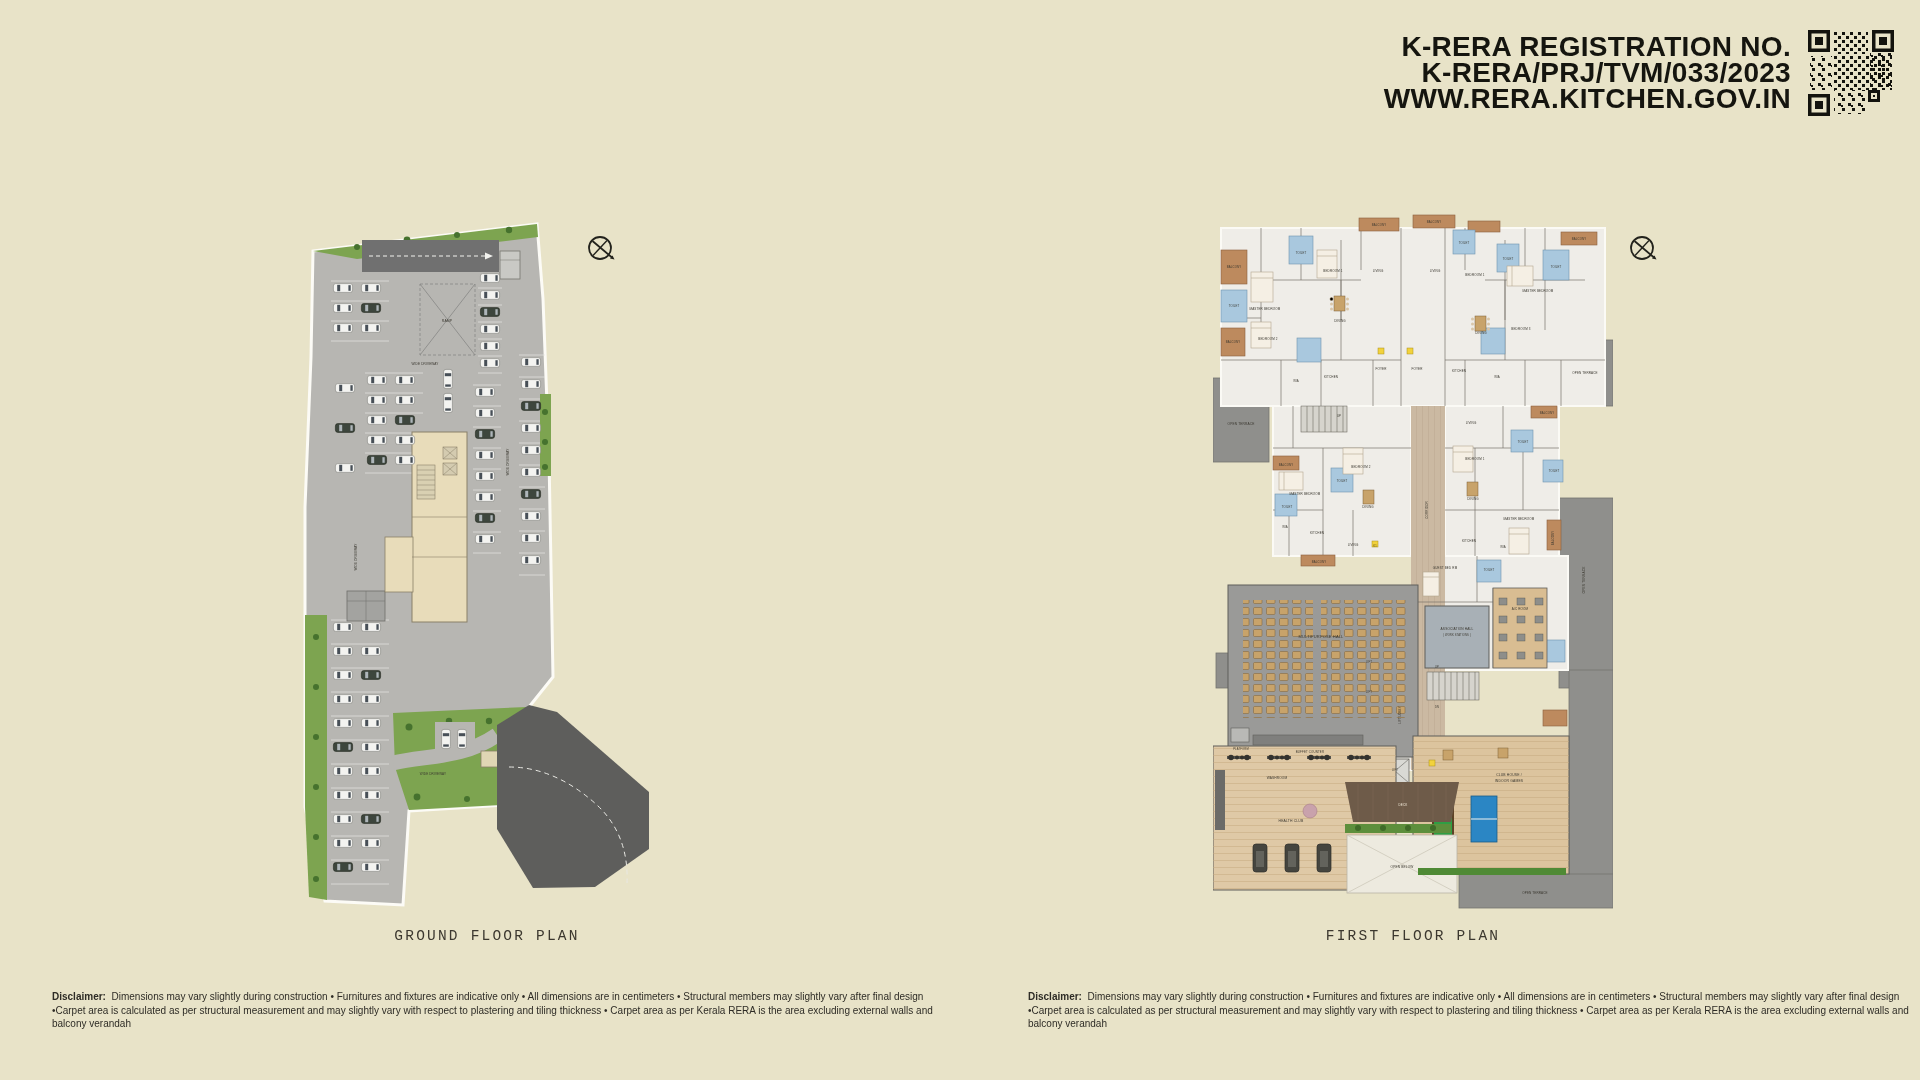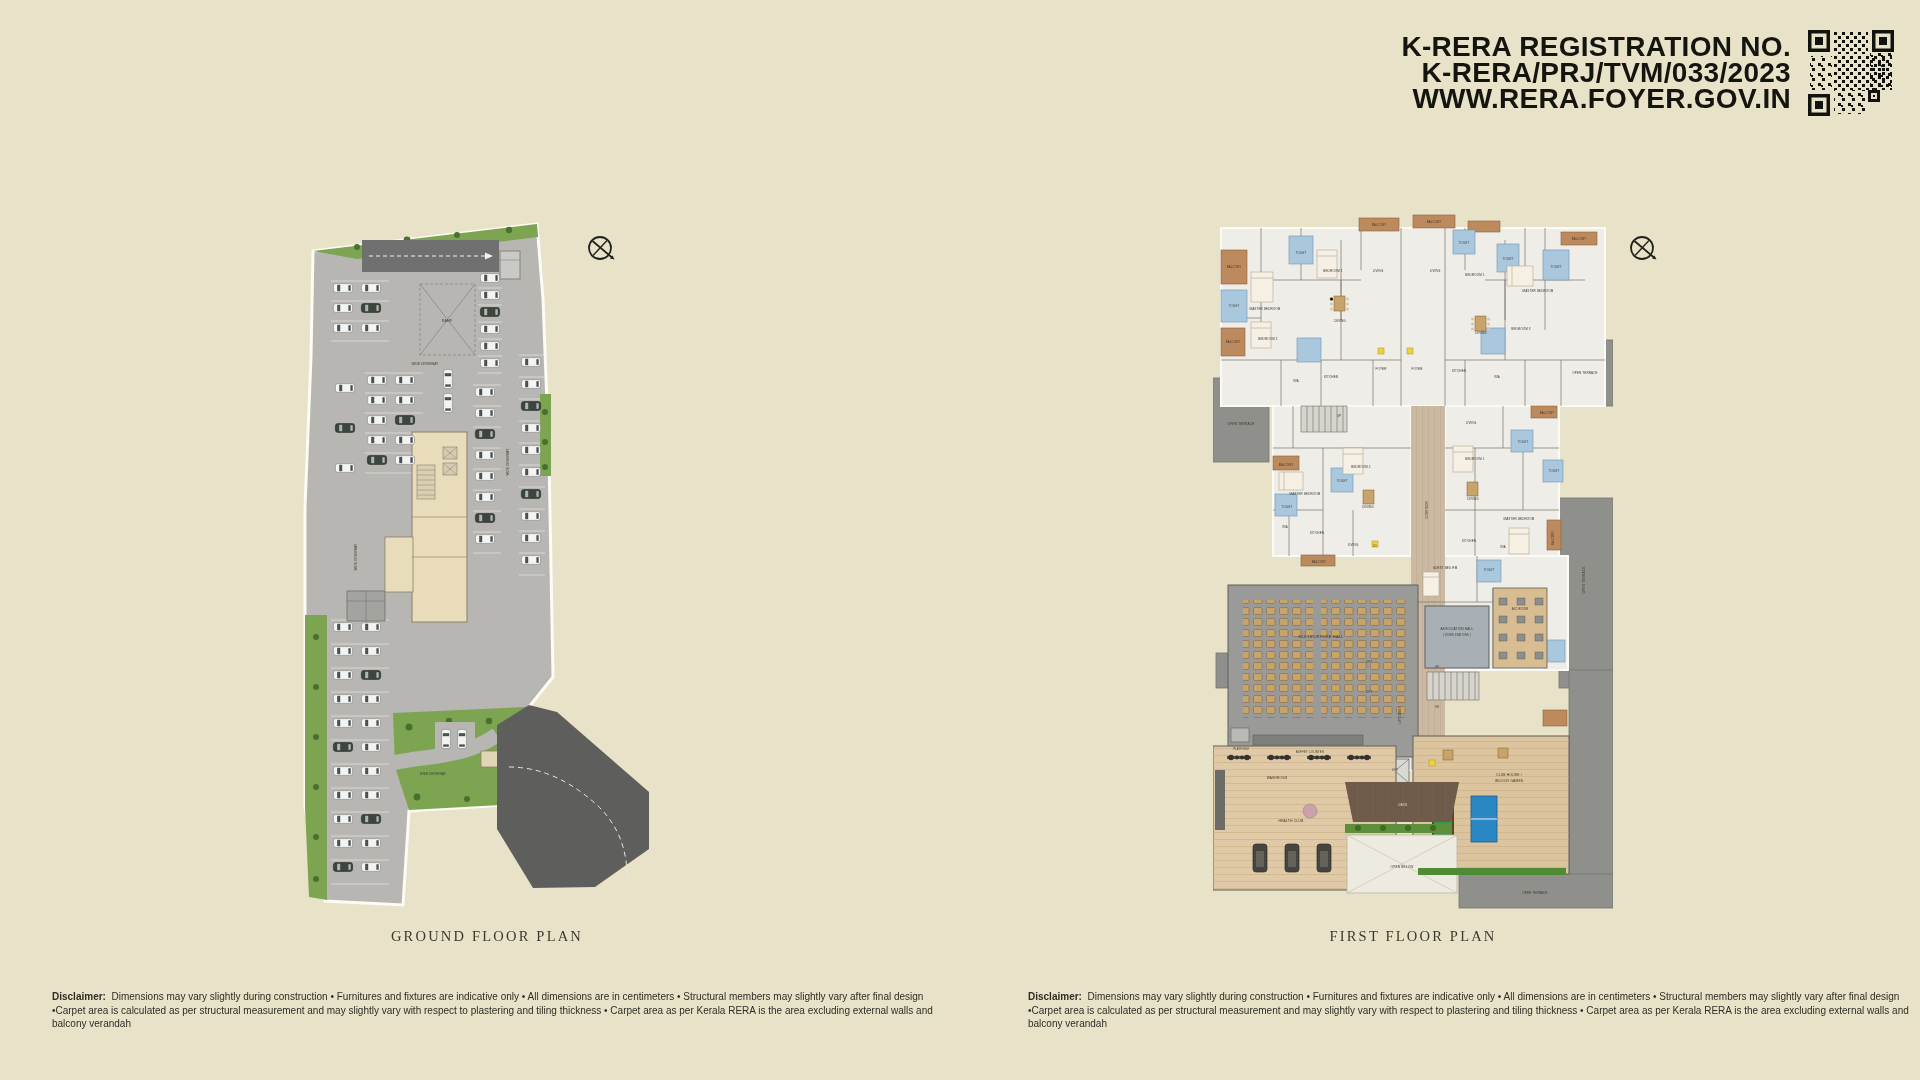--- a/index.html
+++ b/index.html
@@ -2,42 +2,42 @@
 <html><head>
 <meta charset="utf-8">
 <style>
   html,body{margin:0;padding:0;background:#e8e3c8;}
   .stage{position:relative;width:1920px;height:1080px;background:#e8e3c8;overflow:hidden;
          font-family:"Liberation Sans",sans-serif;}
   .rera{position:absolute;top:34px;right:129px;text-align:right;color:#15150f;
         font-weight:800;font-size:28px;line-height:26px;letter-spacing:.3px;}
   .qr{position:absolute;top:28px;right:24px;}
   .plan-title{position:absolute;top:928px;text-align:center;
-        font-family:Liberation Serif, serif;font-size:14.5px;
+        font-family:Liberation Mono, monospace;font-size:14.5px;
         letter-spacing:2.2px;color:#3c382f;}
   #title-ground{left:297px;width:380px;}
   #title-first{left:1213px;width:400px;}
   .disc{position:absolute;top:990px;width:900px;font-size:10px;line-height:13.5px;color:#2e2c26;}
   #disc-left{left:52px;} #disc-right{left:1028px;}
   .disc b{font-weight:700;}
   svg{display:block;}
   svg text{font-family:"Liberation Sans",sans-serif;letter-spacing:.15px;}
   .planwrap{position:absolute;}
   #plan-ground{left:297px;top:207px;} #plan-first{left:1213px;top:210px;}
   .compass{position:absolute;} #compass-left{left:586px;top:235px;} #compass-right{left:1628px;top:235px;}
 </style>
 </head>
 <body>
 
 <div class="stage">
 
   <div class="rera">
     <div>K-RERA REGISTRATION NO.</div>
     <div>K-RERA/PRJ/TVM/033/2023</div>
-    <div>WWW.RERA.FOYER.GOV.IN</div>
+    <div>WWW.RERA.KITCHEN.GOV.IN</div>
   </div>
 
   <div class="qr">
     <svg width="90" height="90" viewBox="0 0 90 90">
       <defs>
         <pattern id="qrA" width="8" height="8" patternUnits="userSpaceOnUse">
           <rect x="0" y="0" width="3" height="3" fill="#13130e"></rect>
             <rect x="4" y="4" width="3" height="3" fill="#13130e"></rect>
         </pattern>
         <pattern id="qrB" width="10" height="10" patternUnits="userSpaceOnUse">

